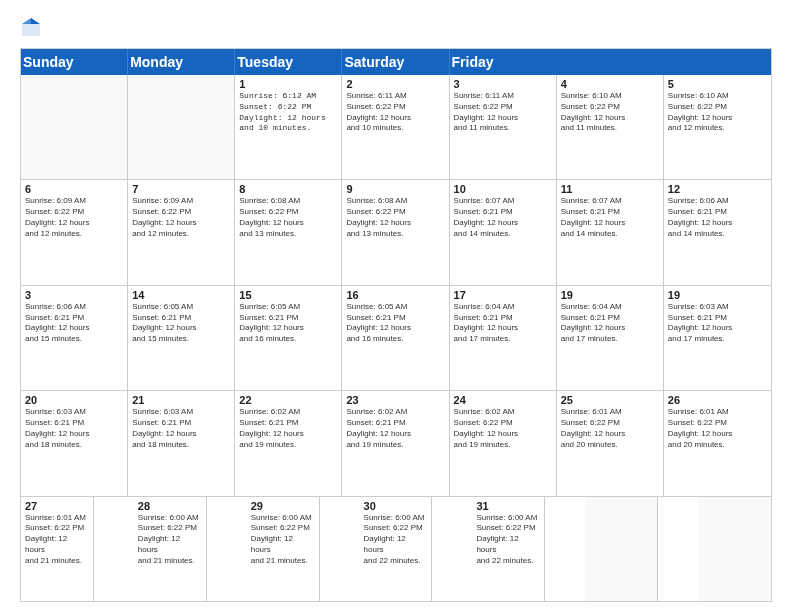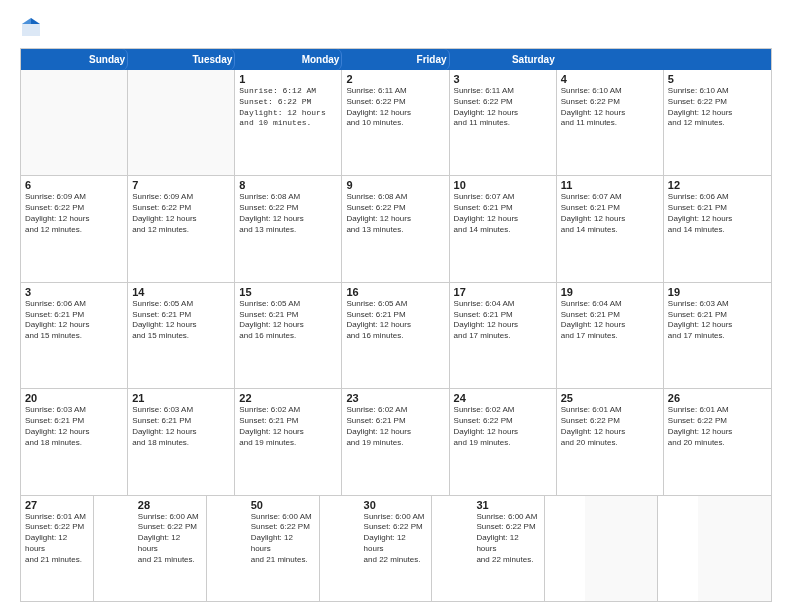--- a/index.html
+++ b/index.html
@@ -60,26 +60,25 @@
       flex-direction: column;
       border: 1px solid #ccc;
     }
     .cal-header-row {
       display: grid;
       grid-template-columns: repeat(7, 1fr);
       background: #1565c0;
     }
     .cal-header-cell {
       color: #fff;
-      font-size: 10px;
+      font-size: 14px;
       font-weight: bold;
-      text-align: right;
+      text-align: left;
       padding: 5px 2px;
       border-right: 1px solid #3a7fd4;
-      border-radius: 6px;
     }
     .cal-header-cell:last-child { border-right: none; }
     .cal-body {
       flex: 1;
       display: flex;
       flex-direction: column;
     }
     .cal-week {
       display: grid;
       grid-template-columns: repeat(7, 1fr);
@@ -129,24 +128,24 @@
     </div>
     <div class="title-block">
       <h1></h1>
       <h2></h2>
     </div>
   </div>
 
   <div class="calendar">
     <div class="cal-header-row">
     <div class="cal-header-cell">Sunday</div>
+        <div class="cal-header-cell">Monday</div>
         <div class="cal-header-cell">Tuesday</div>
-        <div class="cal-header-cell">Monday</div>
+        <div class="cal-header-cell">Saturday</div>
         <div class="cal-header-cell">Friday</div>
-        <div class="cal-header-cell">Saturday</div>
       </div>
     <div class="cal-body">
     <div class="cal-week">
           <div class="cal-cell empty"></div>
           <div class="cal-cell empty"></div>
           <div class="cal-cell">
             <span class="day-num">1</span>
             <div class="cell-text" style="white-space: pre-line; font-family: Liberation Mono, monospace;">Sunrise: 6:12 AM
 Sunset: 6:22 PM
 Daylight: 12 hours
@@ -343,21 +342,21 @@
 and 21 minutes.</div>
           </div>
           <div class="cal-cell">
             <span class="day-num">28</span>
             <div class="cell-text" style="white-space: pre-line;">Sunrise: 6:00 AM
 Sunset: 6:22 PM
 Daylight: 12 hours
 and 21 minutes.</div>
           </div>
           <div class="cal-cell">
-            <span class="day-num">50</span>
+            <span class="day-num">29</span>
             <div class="cell-text" style="white-space: pre-line;">Sunrise: 6:00 AM
 Sunset: 6:22 PM
 Daylight: 12 hours
 and 21 minutes.</div>
           </div>
           <div class="cal-cell">
             <span class="day-num">30</span>
             <div class="cell-text" style="white-space: pre-line;">Sunrise: 6:00 AM
 Sunset: 6:22 PM
 Daylight: 12 hours

